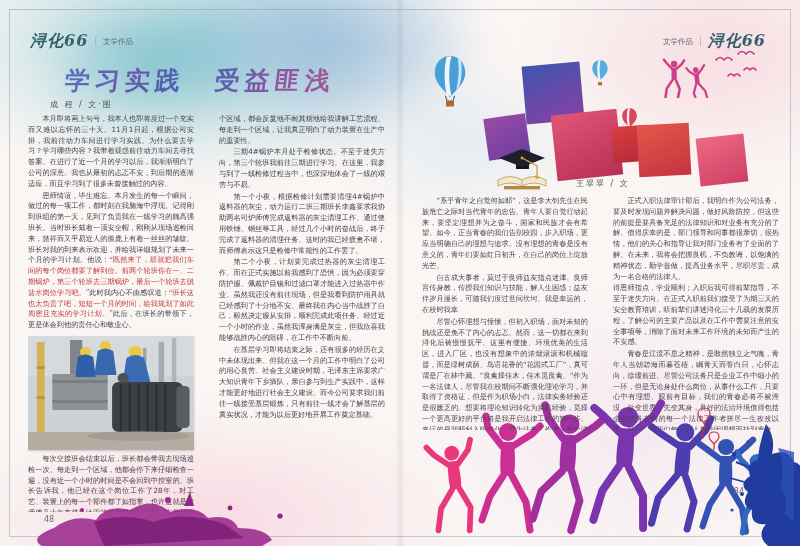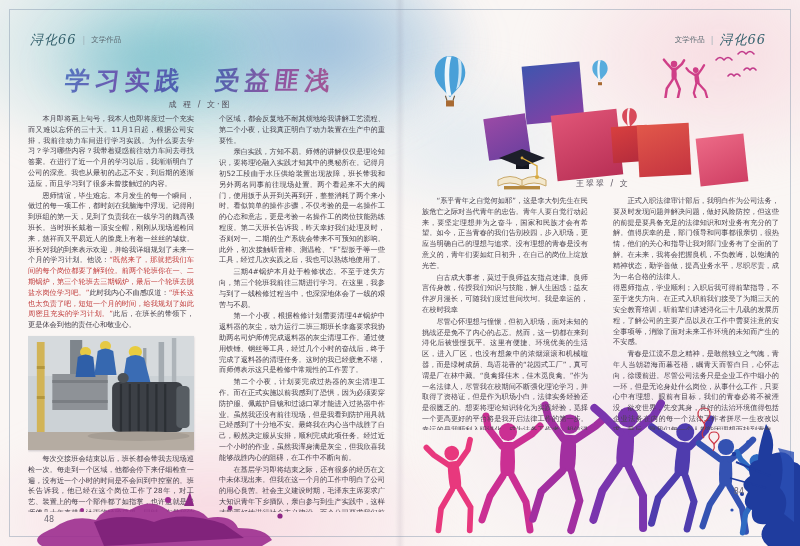--- a/index.html
+++ b/index.html
@@ -20,42 +20,42 @@
   .frame{position:absolute;inset:9px;border:1px solid rgba(128,148,170,.45);pointer-events:none;}
   .fold{position:absolute;left:395px;top:0;width:10px;height:546px;
     background:linear-gradient(90deg,rgba(0,0,0,0),rgba(110,100,125,.10),rgba(0,0,0,0));pointer-events:none;}
 
   .page{position:absolute;top:0;width:400px;height:546px;}
   #pageL{left:0;} #pageR{left:400px;}
 
   
   .hdr{position:absolute;top:31px;display:flex;align-items:center;gap:6px;font-size:7.5px;color:#5c6a72;}
   #pageL .hdr{left:30px;} #pageR .hdr{right:34px;}
-  .logo{font-family:"DejaVu Serif","Liberation Serif",serif;font-style:italic;font-weight:normal;
-        font-size:13px;color:#33606c;letter-spacing:1px;}
+  .logo{font-family:"DejaVu Serif","Liberation Serif",serif;font-style:italic;font-weight:bold;
+        font-size:16px;color:#33606c;letter-spacing:1px;}
   .hdr .sep{color:#9fb0b8;font-size:8px;}
 
   
   .titleL{position:absolute;left:50px;top:64px;width:300px;text-align:center;
     font-size:25px;font-weight:bold;letter-spacing:5px;transform:skewX(-7deg);
     background:linear-gradient(100deg,#4f7ec4,#6e55ae,#3f66b2,#8e56a2,#a85890);
     -webkit-background-clip:text;background-clip:text;color:transparent;
     text-shadow:0 0 0 rgba(0,0,0,0);white-space:nowrap;}
-  .bylineL{position:absolute;left:50px;top:99px;width:300px;text-align:center;
+  .bylineL{position:absolute;left:50px;top:99px;width:300px;text-align:left;
     font-size:8px;color:#54505c;letter-spacing:2px;}
 
   
   .cols{position:absolute;display:flex;gap:25px;overflow:hidden;}
   #colsL{left:28px;top:114px;width:357px;height:398px;}
   #colsR{left:22px;top:196px;width:357px;height:234px;z-index:3;}
   .col{flex:1;min-width:0;}
   .col p{margin:0;font-size:7.2px;line-height:1.5;color:#433e49;
     text-align:justify;text-justify:inter-ideograph;text-indent:2em;}
   .col p + p{margin-top:1px;}
-  .seg-red{color:#c03a3a;}
+  .seg-red{color:#c03a3a;font-family:Liberation Serif, serif;}
   #colsR .col p{color:#4a4450;}
 
   
   .photo{margin:5px 0 4px 0;height:114px;width:100%;background:#c9cfd3;
     box-shadow:0 1px 2px rgba(60,60,80,.25);overflow:hidden;}
   .photo svg{display:block;width:100%;height:100%;}
 
   .pagenum{position:absolute;font-size:8px;color:#6d6a74;z-index:6;}
   #pnL{left:44px;top:515px;} #pnR{right:56px;top:487px;}
 
@@ -133,22 +133,21 @@
             </g>
             <rect x="134" y="50" width="12" height="42" rx="4" fill="#575d63"></rect>
             <circle x="0" cx="86" cy="42" r="5" fill="#4b5157"></circle>
             <rect x="0" y="96" width="150" height="18" fill="#b5aca2"></rect>
             <ellipse cx="100" cy="100" rx="46" ry="5" fill="#9b938a" opacity=".6"></ellipse>
           </svg>
         </div>
         <p>每次交接班会结束以后，班长都会带我去现场巡检一次。每走到一个区域，他都会停下来仔细检查一遍，没有近一个小时的时间是不会回到中控室的。班长告诉我，他已经在这个岗位工作了28年，对工艺、装置上的每一个部件都了如指掌，也许这就是老师傅几十年来栉风沐雨的经验成果。同时，在带我学习的过程中，班长每到现场的一</p>
       </div>
       <div class="col">
-        <p style="text-indent:0;">个区域，都会反复地不耐其烦地给我讲解工艺流程、第二个小夜，让我真正明白了动力装置在生产中的重要性。</p>
-        <p>亲自实践，方知不易。师傅的讲解仅仅是理论知识，要将理论融入实践才知其中的奥秘所在。记得月初52工段由于水压供给装置出现故障，班长带我和另外两名同事前往现场处置。两个看起来不大的阀门，使用扳手从开到关再到开，整整消耗了两个来小时。看似简单的操作步骤，不仅考验的是一名操作工的心态和意志，更是考验一名操作工的岗位技能熟练程度。第二天班长告诉我，昨天幸好我们处理及时，否则对一、二期的生产系统会带来不可预知的影响。此外，初次接触听音棒、测温枪、“F”型扳手等一些工具，经过几次实践之后，我也可以熟练地使用了。</p>
+        <p style="text-indent:0;">个区域，都会反复地不耐其烦地给我讲解工艺流程、每走到一个区域，让我真正明白了动力装置在生产中的重要性。</p>
         <p>三期4#锅炉本月处于检修状态。不至于迷失方向，第三个轮班我前往三期进行学习。在这里，我参与到了一线检修过程当中，也深深地体会了一线的艰苦与不易。</p>
         <p>第一个小夜，根据检修计划需要清理4#锅炉中返料器的灰尘，动力运行二班三期班长李鑫要求我协助两名司炉师傅完成返料器的灰尘清理工作。通过使用铁锤、钢丝等工具，经过几个小时的奋战后，终于完成了返料器的清理任务。这时的我已经疲惫不堪，而师傅表示这只是检修中常规性的工作罢了。</p>
         <p>第二个小夜，计划要完成过热器的灰尘清理工作。而在正式实施以前我感到了恐惧，因为必须要穿防护服、佩戴护目镜和过滤口罩才能进入过热器中作业。虽然我还没有前往现场，但是我看到防护用具就已经感到了十分地不安。最终我在内心当中战胜了自己，毅然决定服从安排，顺利完成此项任务。经过近一个小时的作业，虽然我浑身满是灰尘，但我欣喜我能够战胜内心的阻碍，在工作中不断向前。</p>
         <p>在基层学习即将结束之际，还有很多的经历在文中未体现出来。但我在这一个月的工作中明白了公司的用心良苦。社会主义建设时期，毛泽东主席要求广大知识青年下乡插队，亲自参与到生产实践中，这样才能更好地进行社会主义建设。而今公司要求我们前往一线接受基层锻炼，只有前往一线才会了解基层的真实状况，才能为以后更好地开展工作奠定基础。</p>
       </div>
     </div>
 
     <div class="pagenum" id="pnL">48</div>
 
     <svg class="splashP" viewBox="0 0 290 58">

